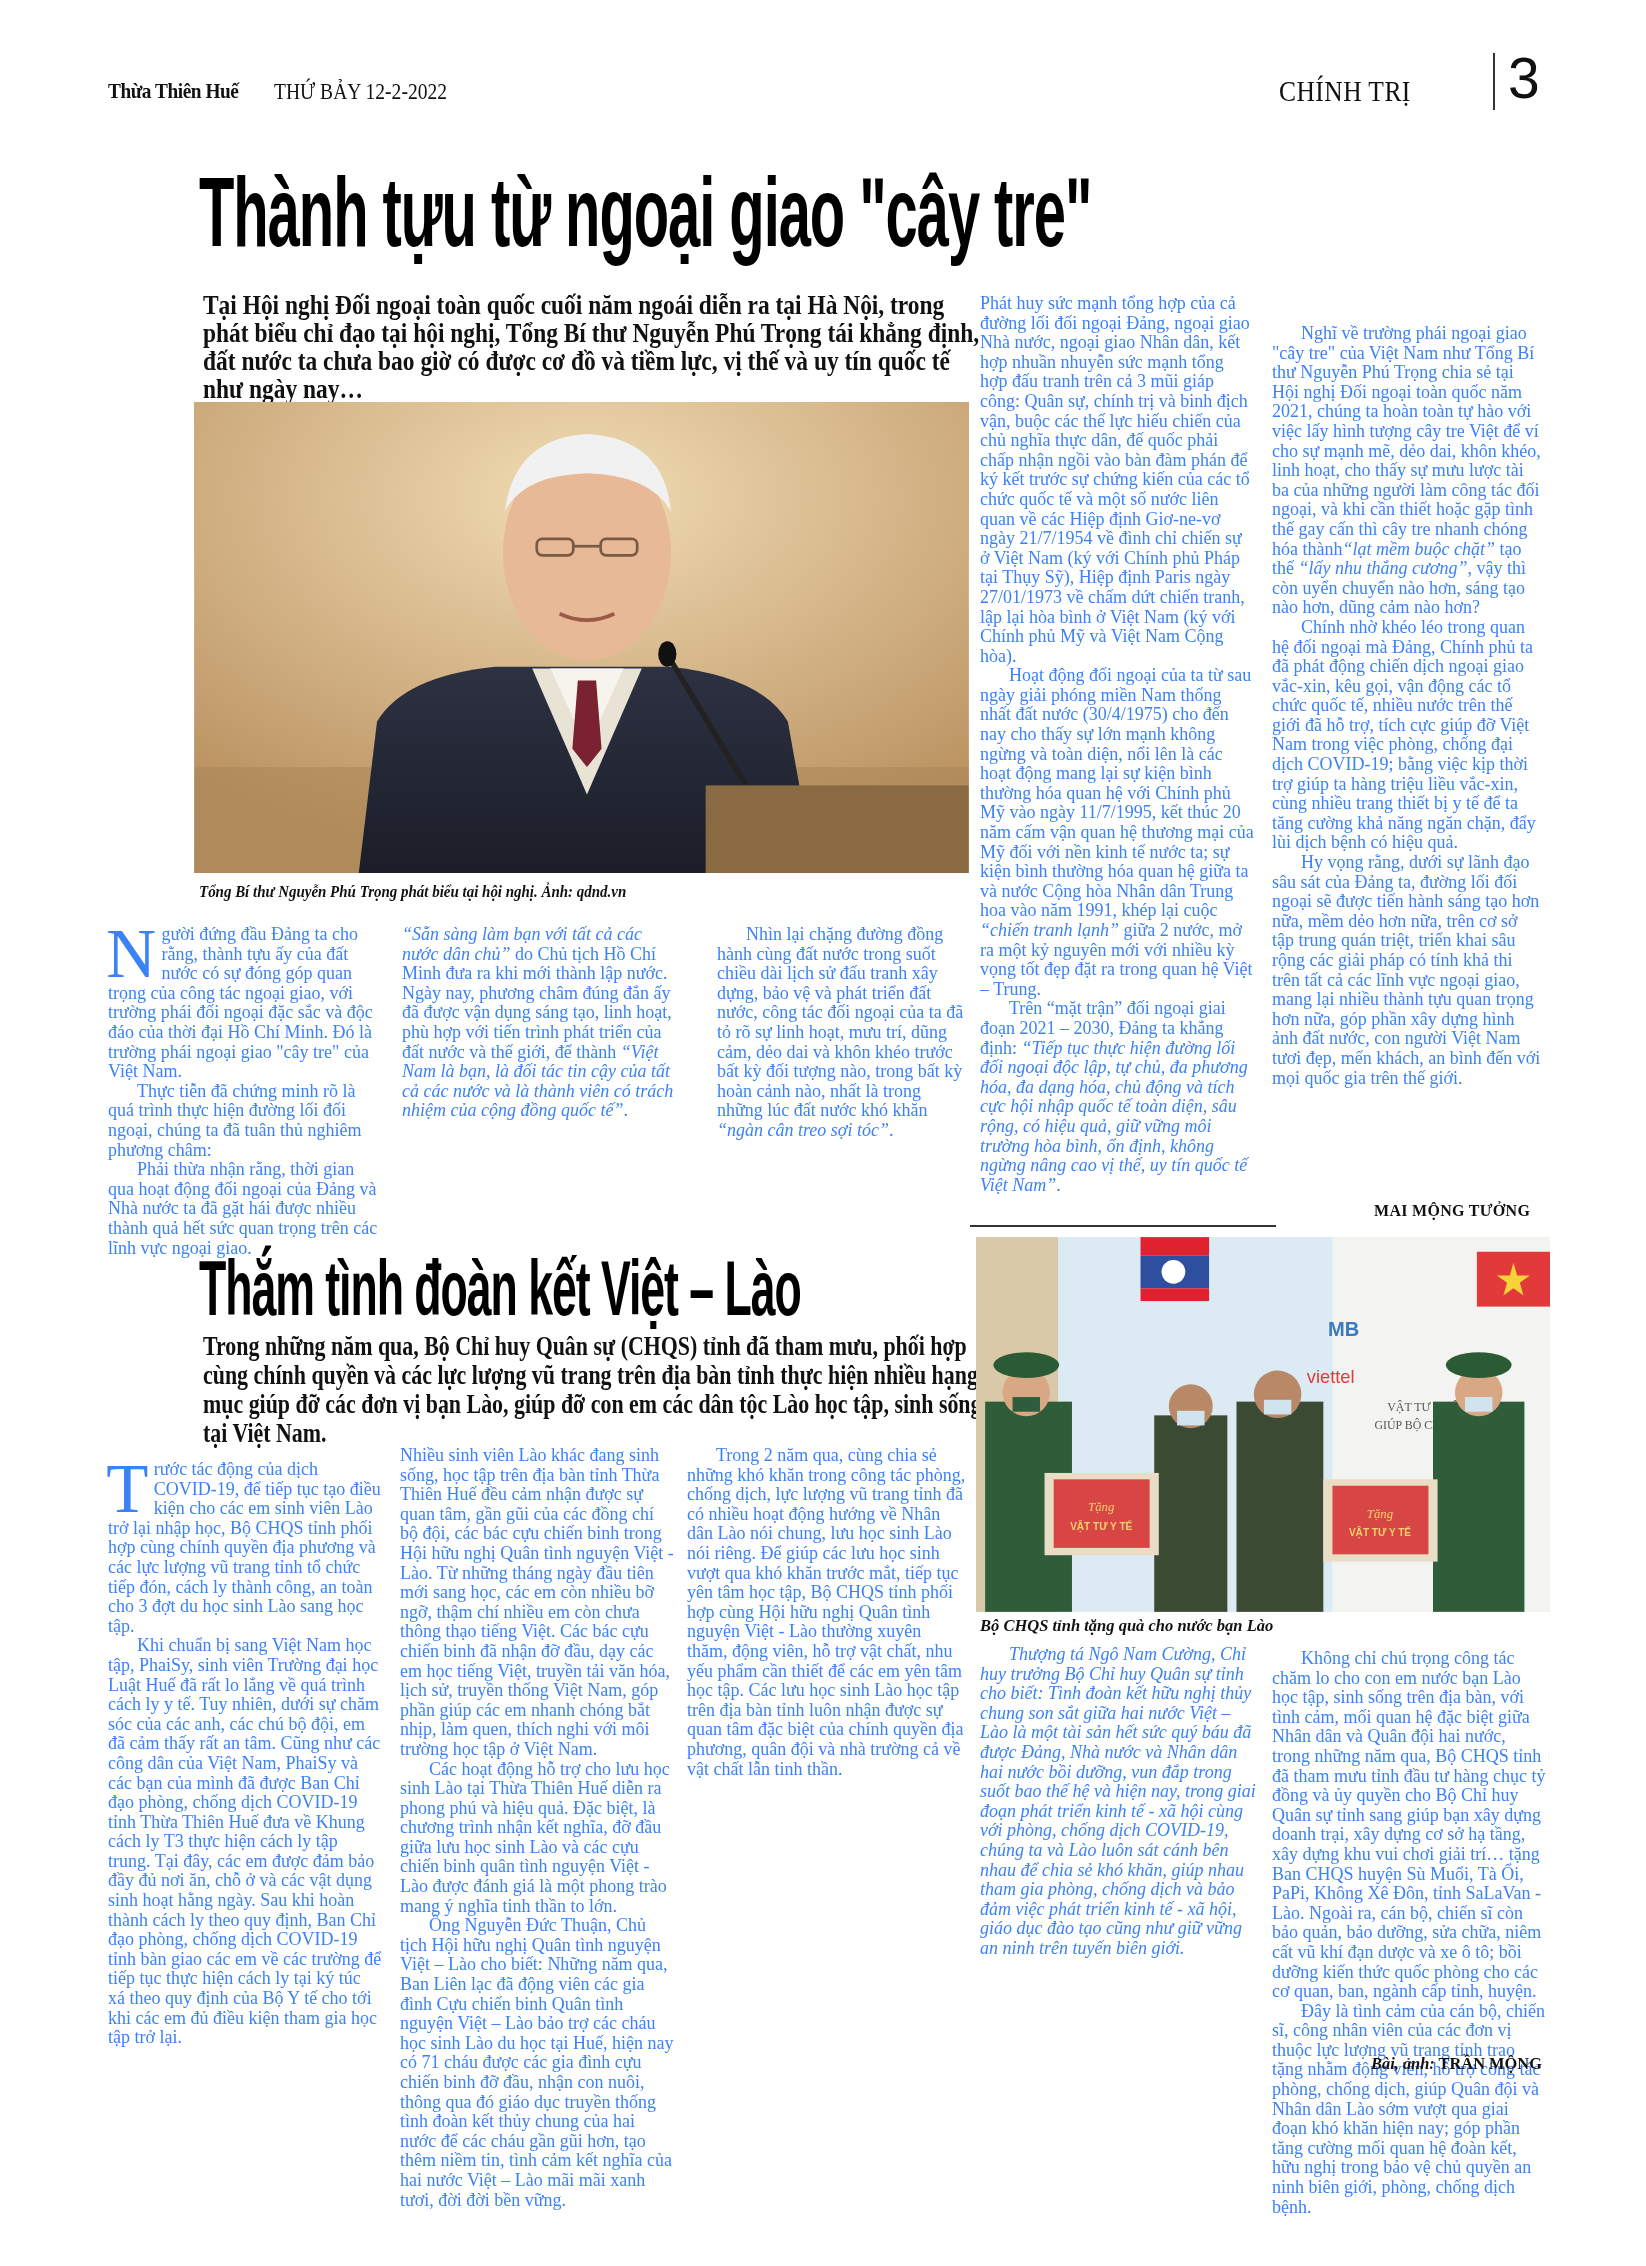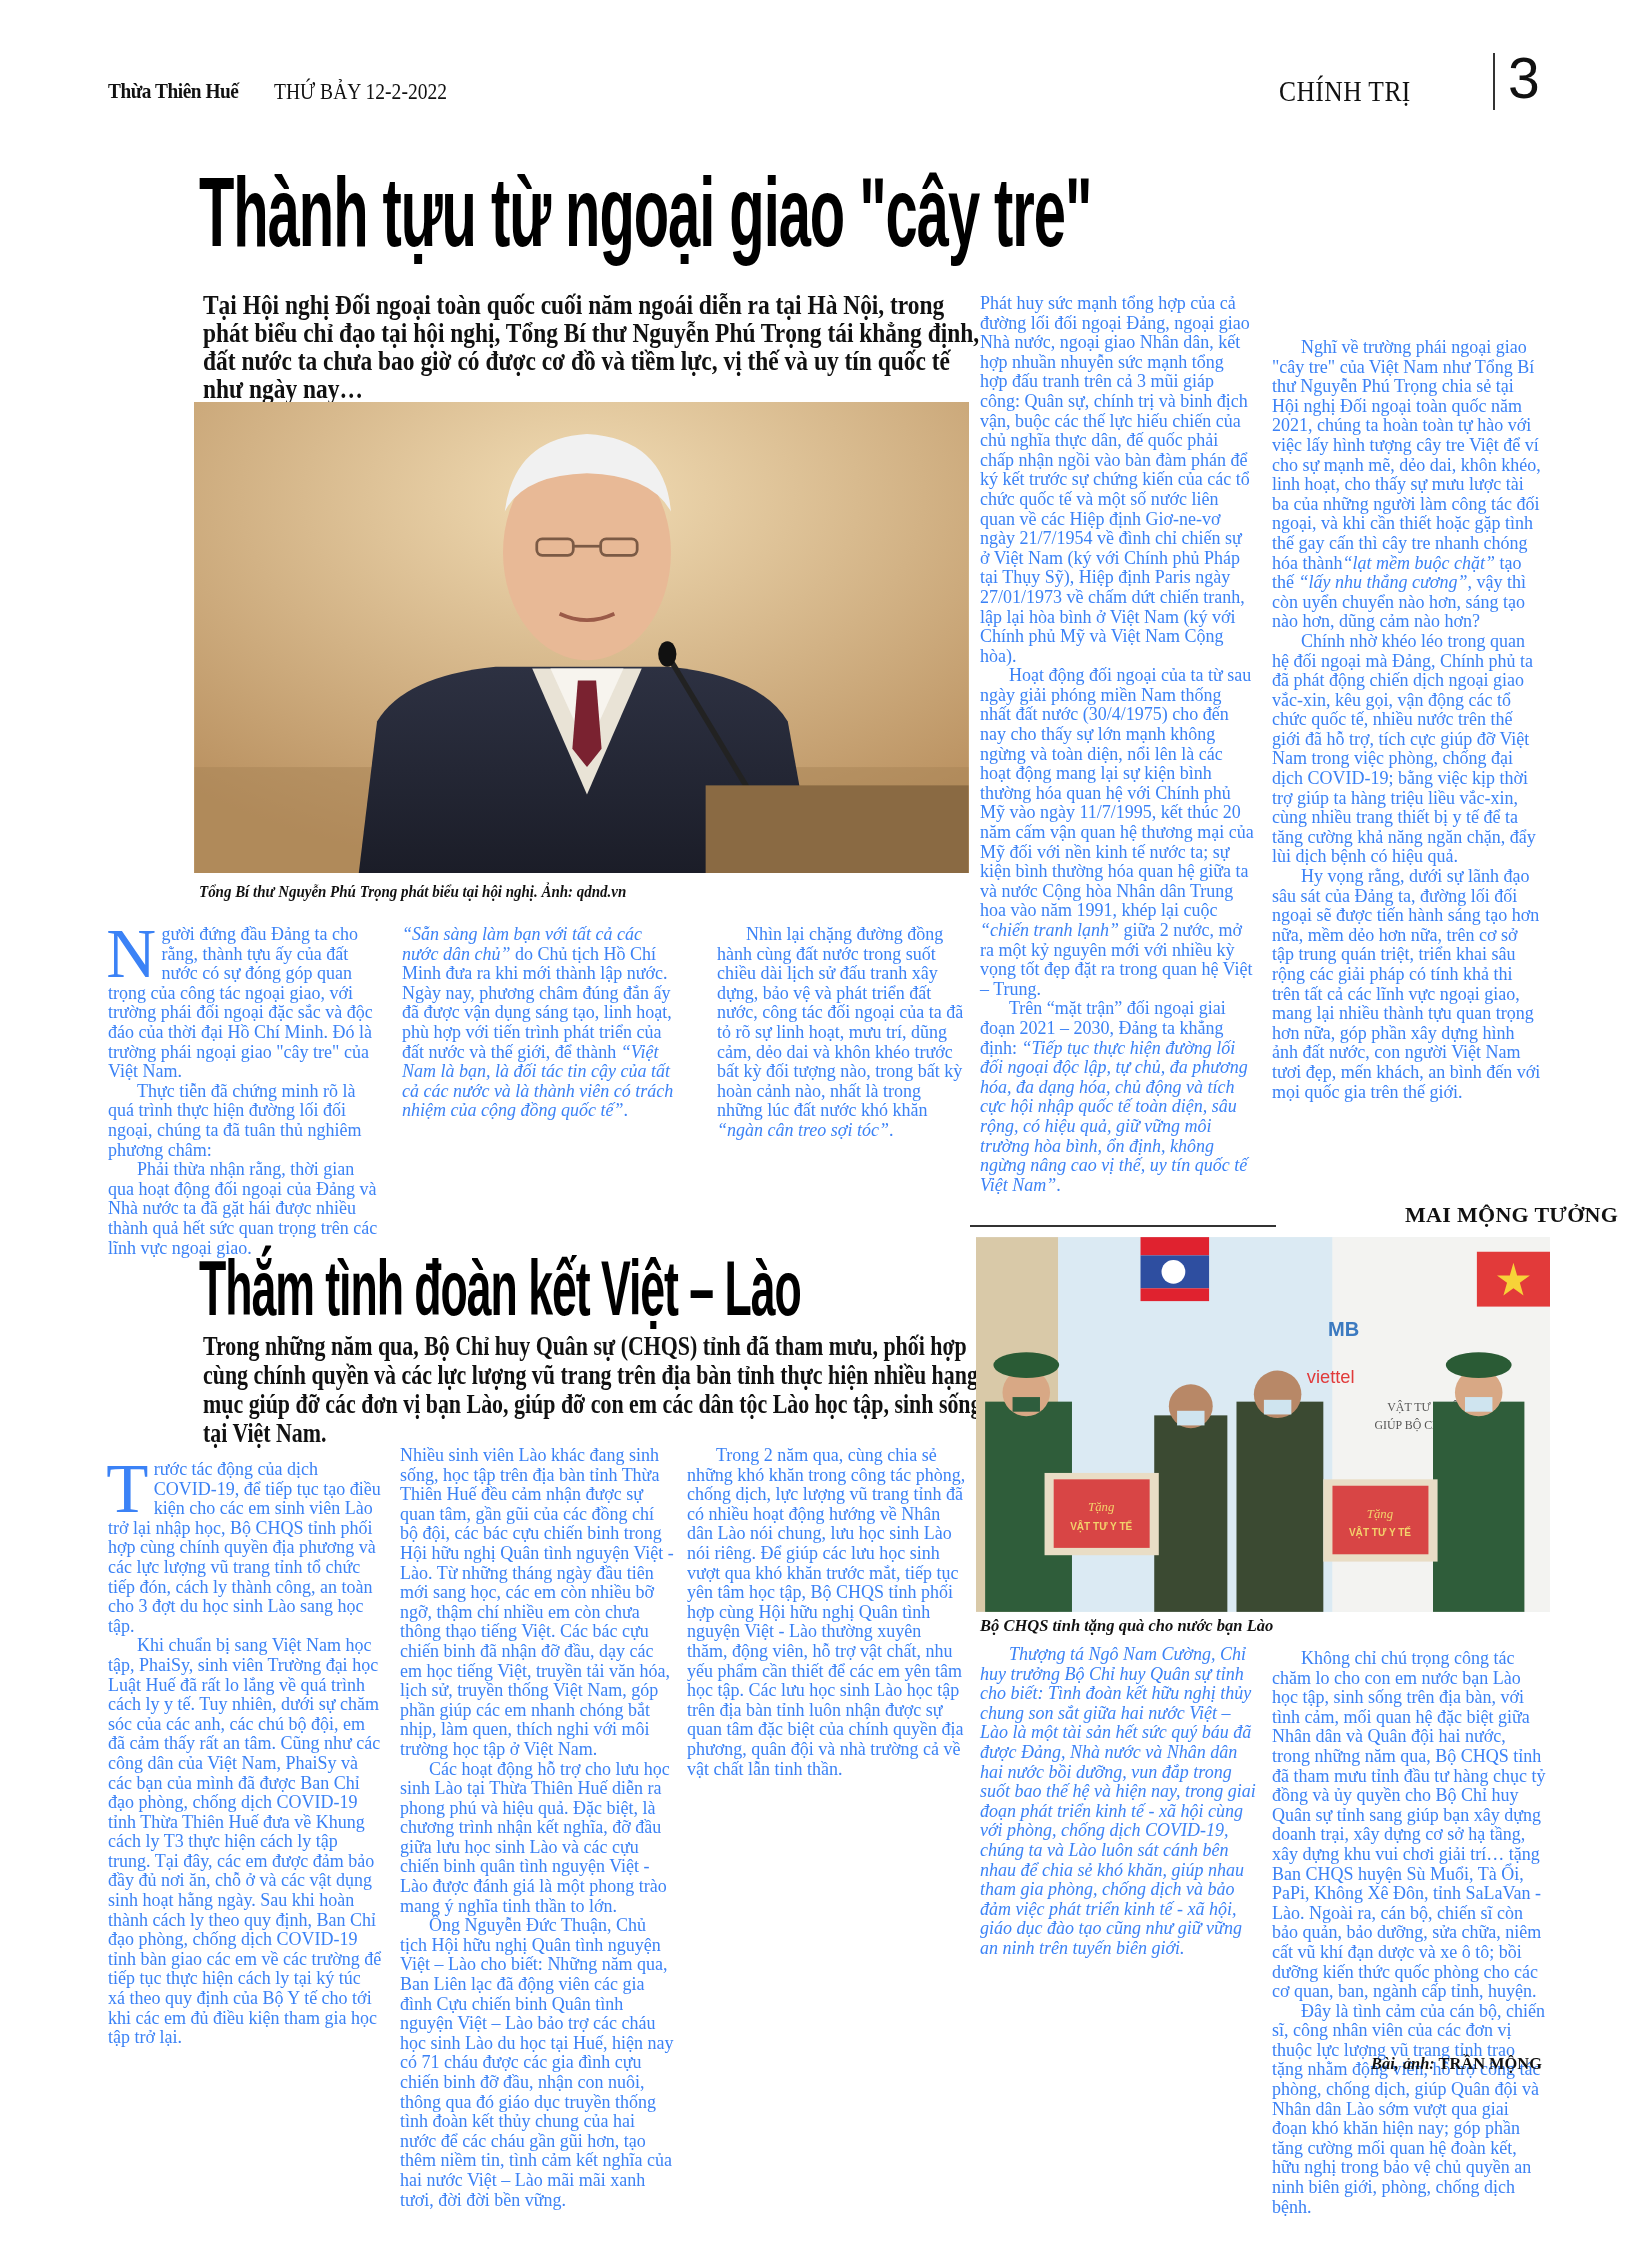--- a/index.html
+++ b/index.html
@@ -26,23 +26,23 @@
   .col { font-family: "Liberation Serif", serif; font-size: 18px; line-height: 19.6px; color: #3b82f6; text-align: left; }
   .col p { margin: 0; text-indent: 29px; }
   .col p.noindent { text-indent: 0; }
   .col em { font-style: italic; }
   .dropcap { float: left; font-size: 69px; line-height: 55px; margin: 1.8px 5.5px -3.7px -1.8px; font-family: "Liberation Serif", serif; }
 
   .c1a { left: 108px; top: 925px; width: 270px; }
   .c1b { left: 402px; top: 925px; width: 274px; }
   .c1c { left: 717px; top: 925px; width: 251px; }
   .c1d { left: 980px; top: 294px; width: 274px; }
-  .c1e { left: 1272px; top: 292px; width: 270px; margin-top: 14px; }
-
-  .byline1 { left: 1374px; top: 1202px; font-family: "Liberation Serif", serif; font-weight: bold; font-size: 22px; letter-spacing: 0.3px; margin-left: 31px; }
+  .c1e { left: 1272px; top: 292px; width: 270px; }
+
+  .byline1 { left: 1374px; top: 1202px; font-family: "Liberation Serif", serif; font-weight: bold; font-size: 16px; letter-spacing: 0.3px; }
   .rule1 { left: 970px; top: 1225px; width: 306px; height: 1.8px; background: #333; }
 
   .c2a { left: 108px; top: 1460px; width: 274px; }
   .c2b { left: 400px; top: 1446px; width: 274px; }
   .c2c { left: 687px; top: 1446px; width: 279px; }
   .c2d { left: 980px; top: 1645px; width: 279px; font-style: italic; }
   .c2e { left: 1272px; top: 1649px; width: 274px; }
   .byline2 { left: 1371px; top: 2054px; font-family: "Liberation Serif", serif; font-weight: bold; font-size: 16.4px; }
   .byline2 em { font-style: italic; }
 

